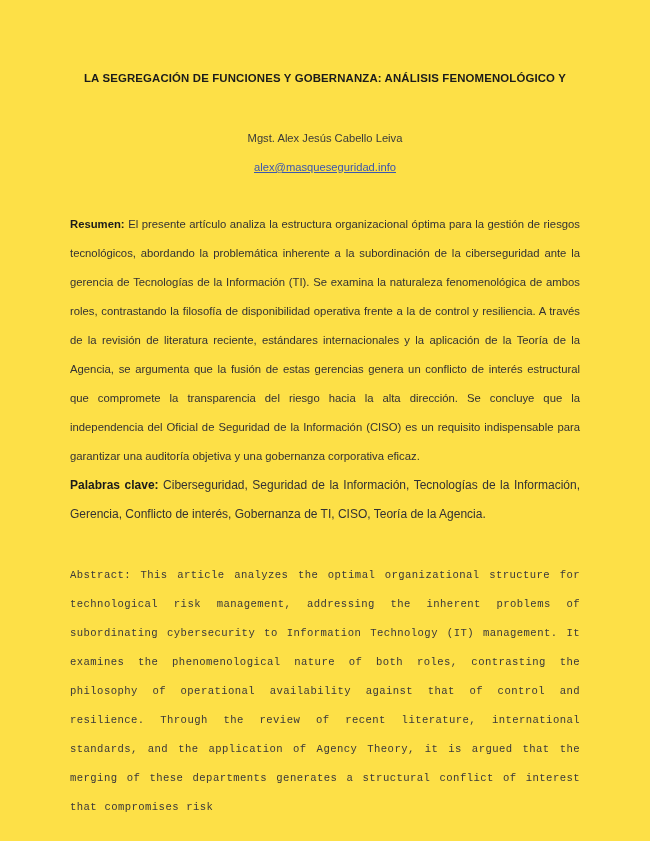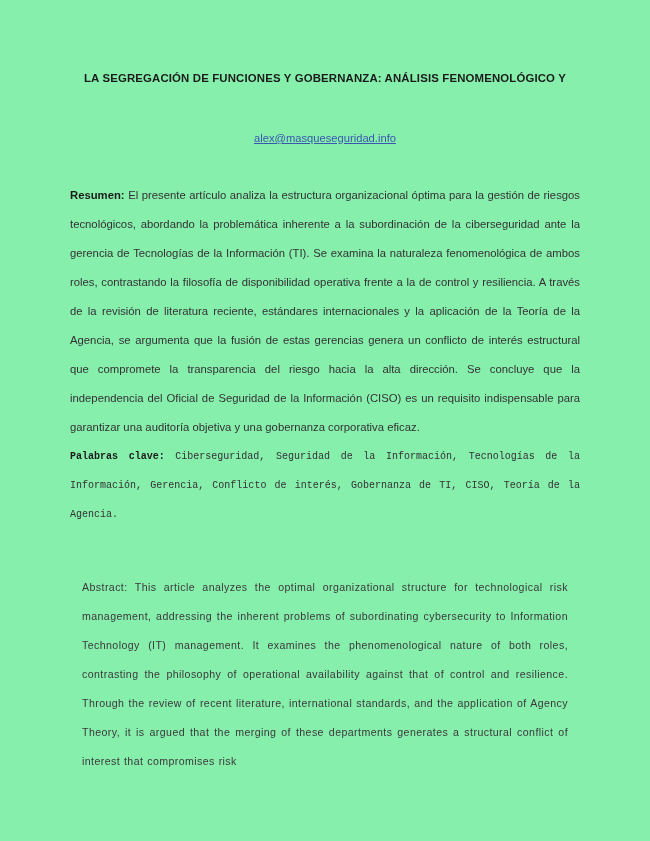--- a/index.html
+++ b/index.html
@@ -8,21 +8,21 @@
     background: #ffffff;
   }
   body {
     font-family: "Liberation Sans", sans-serif;
     color: #231f20;
   }
   .page {
     position: relative;
     width: 650px;
     height: 841px;
-    background: #86efac;
+    background: #fde047;
     overflow: hidden;
     box-sizing: border-box;
   }
   .content {
     position: absolute;
     left: 70px;
     top: 0;
     width: 510px;
   }
 
@@ -71,55 +71,56 @@
     color: #333133;
   }
   .abstract-es .lead {
     font-weight: bold;
     color: #1b1b1b;
     margin-top: 20px;
   }
 
   .keywords-es {
     margin: 0;
-    font-size: 10px;
+    font-size: 12px;
     line-height: 29px;
     text-align: justify;
     color: #333133;
-    font-family: Liberation Mono, monospace;
   }
   .keywords-es .lead {
     font-weight: bold;
     color: #1b1b1b;
   }
 
   
   .abstract-en {
-    margin: 12px;
+    margin: 0;
     padding-top: 32px;
     font-size: 10.6px;
     line-height: 29px;
     letter-spacing: 0.42px;
     word-spacing: 0.5px;
     text-align: justify;
     text-justify: inter-word;
     color: #3a383a;
+    font-family: Liberation Mono, monospace;
   }
 </style>
 </head>
 <body>
 
 <div class="page">
   <div class="content">
 
     <h1 class="doc-title">
       <span class="tline">LA SEGREGACIÓN DE FUNCIONES Y GOBERNANZA: ANÁLISIS FENOMENOLÓGICO Y</span>
     </h1>
 
     <div class="author-block">
+      <span class="aline">Mgst. Alex Jesús Cabello Leiva</span>
       <span class="aline"><a class="email-link" href="#">alex@masqueseguridad.info</a></span>
     </div>
 
     <p class="abstract-es"><span class="lead">Resumen:</span><span> El presente artículo analiza la estructura organizacional óptima para la gestión de riesgos tecnológicos, abordando la problemática inherente a la subordinación de la ciberseguridad ante la gerencia de Tecnologías de la Información (TI). Se examina la naturaleza fenomenológica de ambos roles, contrastando la filosofía de disponibilidad operativa frente a la de control y resiliencia. A través de la revisión de literatura reciente, estándares internacionales  y la aplicación de la Teoría de la Agencia, se argumenta que la fusión de estas gerencias genera un conflicto de interés estructural que compromete la transparencia del riesgo hacia la alta dirección. Se concluye que la independencia del Oficial de Seguridad de la Información (CISO) es un requisito indispensable para garantizar una auditoría objetiva y una gobernanza corporativa eficaz.</span></p>
 
     <p class="keywords-es"><span class="lead">Palabras clave:</span><span> Ciberseguridad, Seguridad de la Información, Tecnologías de la Información, Gerencia, Conflicto de interés, Gobernanza de TI, CISO, Teoría de la Agencia.</span></p>
 
     <p class="abstract-en">Abstract: This article analyzes the optimal organizational structure for technological risk management, addressing the inherent problems of subordinating cybersecurity to Information Technology (IT) management. It examines the phenomenological nature of both roles, contrasting the philosophy of operational availability against that of control and resilience. Through the review of recent literature, international standards, and the application of Agency Theory, it is argued that the merging of these departments generates a structural conflict of interest that compromises risk</p>
 
   </div>

